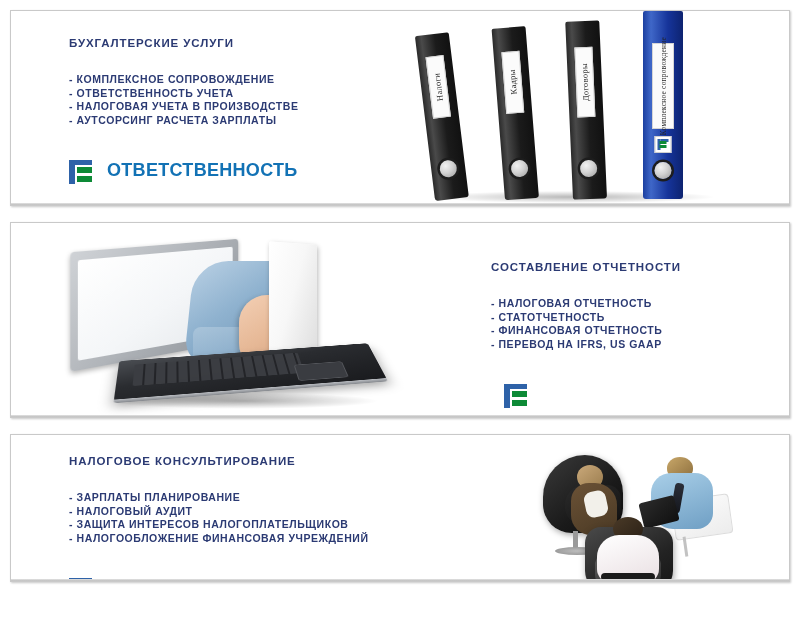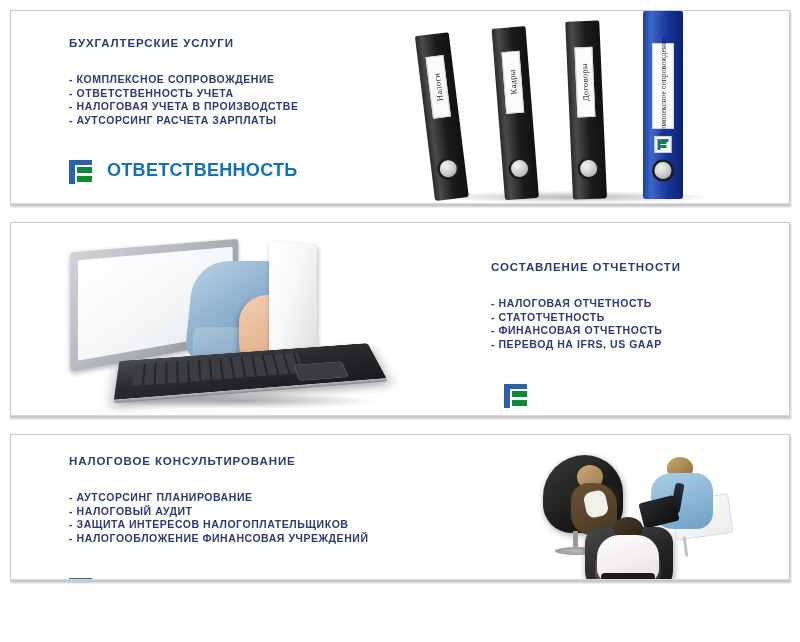--- a/index.html
+++ b/index.html
@@ -335,21 +335,21 @@
         </span>
       </div>
     </div>
   </div>
 
   <div class="panel" id="panel-3">
 
     <div class="textblock" style="left:58px; top:20px;">
       <div class="heading">НАЛОГОВОЕ КОНСУЛЬТИРОВАНИЕ</div>
       <div class="bullets">
-        <div class="bullet">- АУТСОРСИНГ ПЛАНИРОВАНИЕ</div>
+        <div class="bullet">- ЗАРПЛАТЫ ПЛАНИРОВАНИЕ</div>
         <div class="bullet">- НАЛОГОВЫЙ АУДИТ</div>
         <div class="bullet">- ЗАЩИТА ИНТЕРЕСОВ НАЛОГОПЛАТЕЛЬЩИКОВ</div>
         <div class="bullet">- НАЛОГООБЛОЖЕНИЕ ФИНАНСОВАЯ УЧРЕЖДЕНИЙ</div>
       </div>
       <div class="slogan-row">
         <span class="logo">
           <span class="lbar"></span>
             <span class="tbar"></span>
           <span class="g1"></span>
             <span class="g2"></span>

